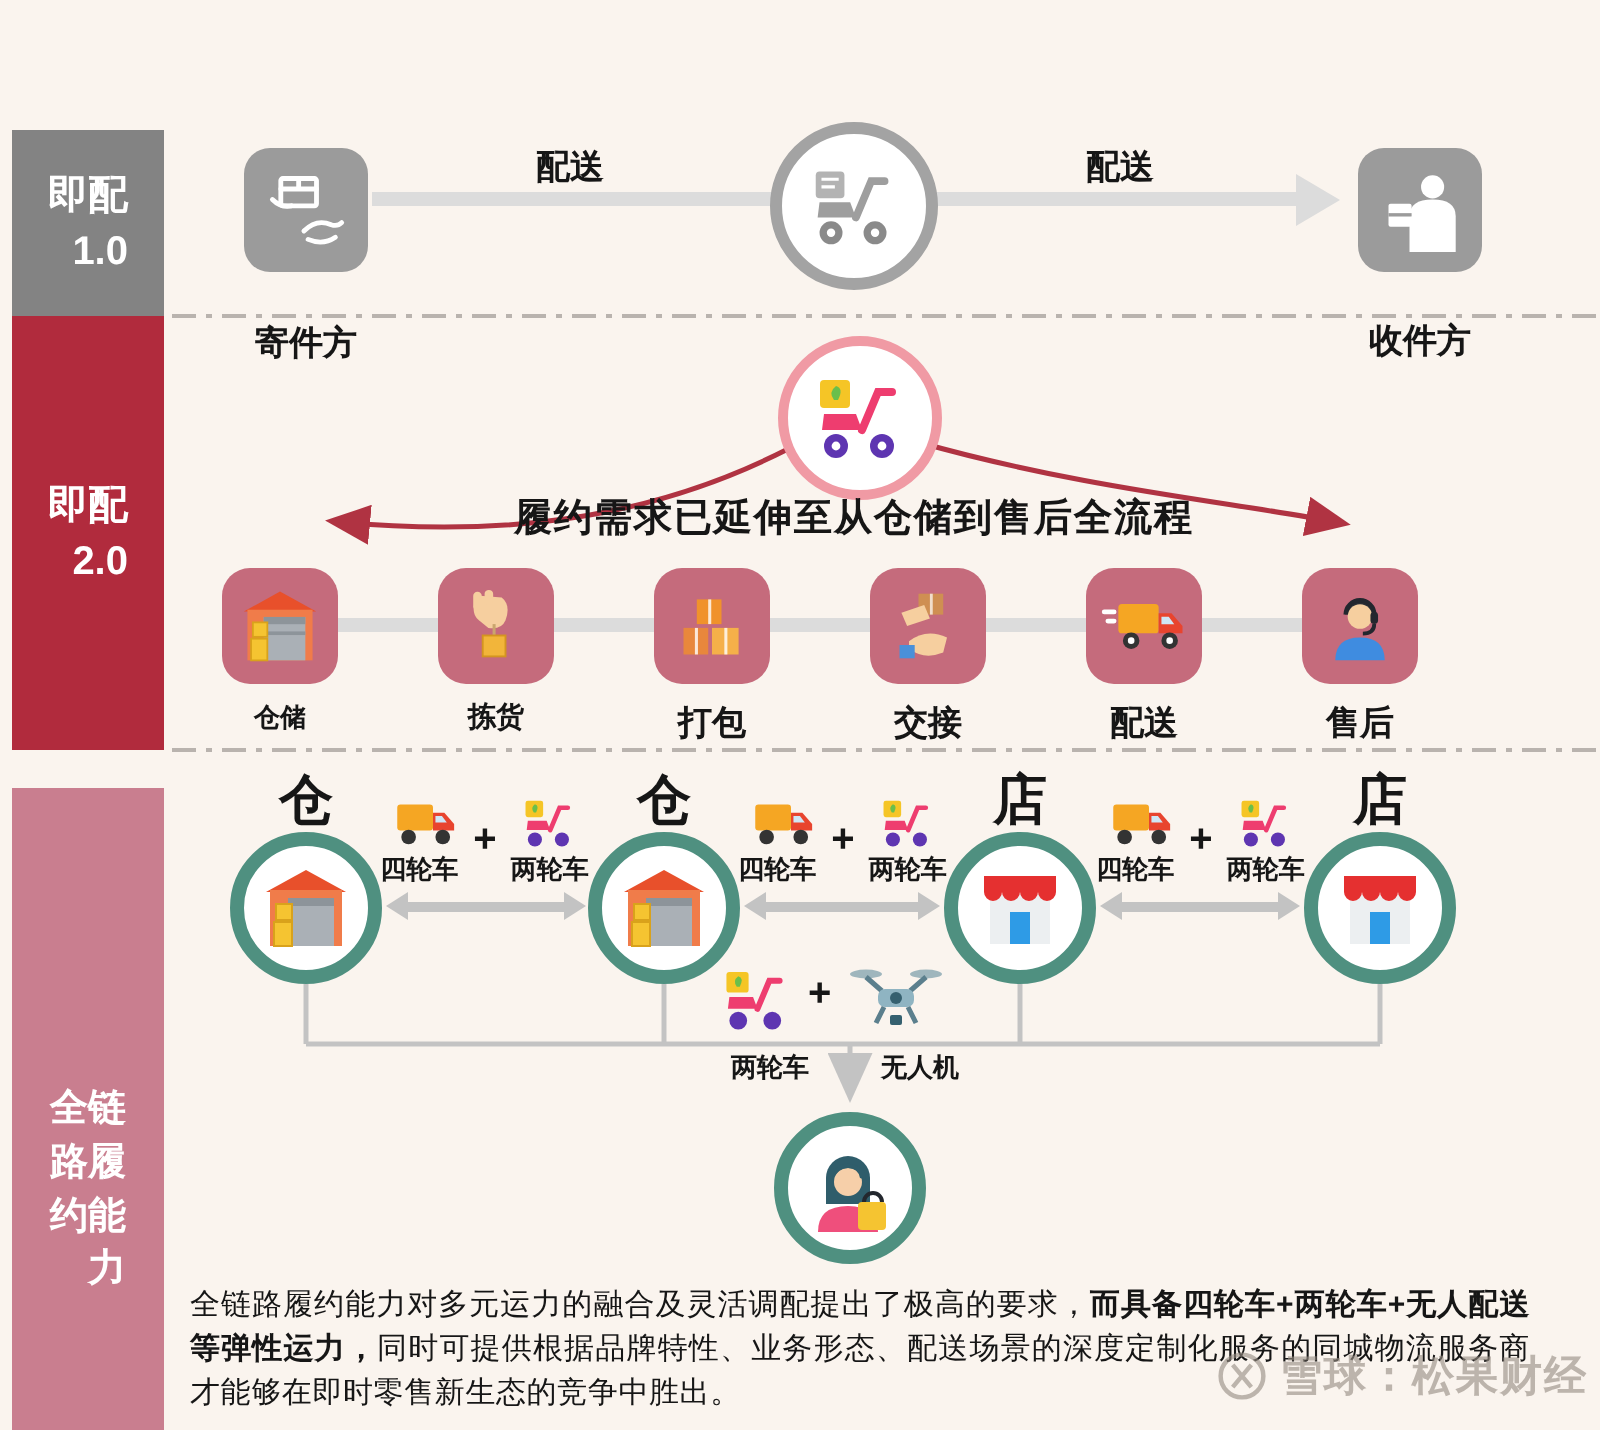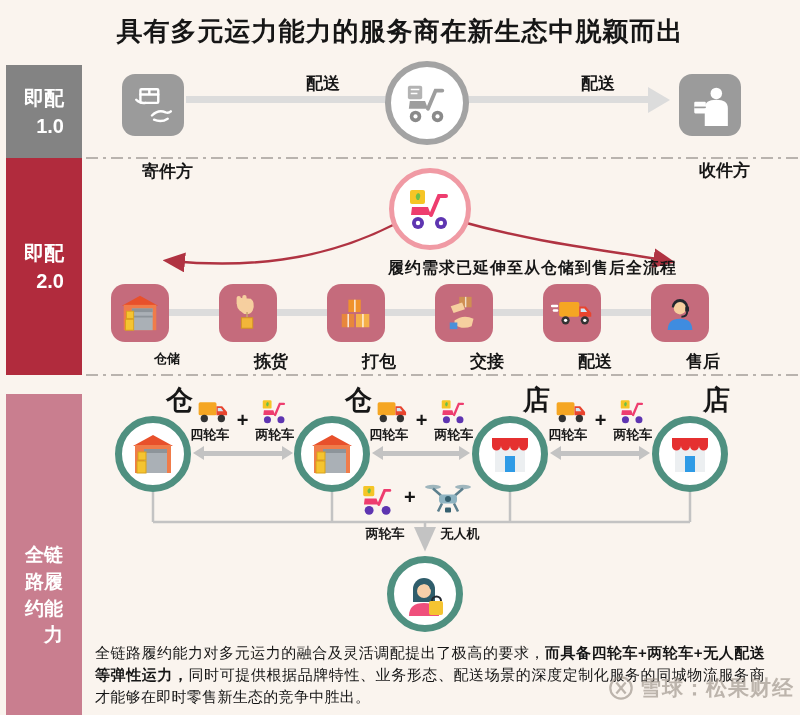--- a/index.html
+++ b/index.html
@@ -12,21 +12,21 @@
   .seg{left:6px;width:76px;display:flex;align-items:center;justify-content:center;
        color:#fff;font-weight:bold;font-size:20px;line-height:1.4;text-align:right;white-space:pre-line;}
   .seg1{top:65px;height:93px;background:#838383;}
   .seg2{top:158px;height:217px;background:#b12b3d;}
   .seg3{top:375px;height:403px;background:#c97e8f;font-size:19px;margin-top:19px;}
   
   .sep{left:86px;width:712px;height:2px;
        background:repeating-linear-gradient(90deg,#b9b3ae 0 12px,transparent 12px 17px,#b9b3ae 17px 20px,transparent 20px 25px);}
   .sep1{top:157px;} .sep2{top:374px;}
   
-  .lbl{font-weight:bold;color:#161616;text-align:right;}
+  .lbl{font-weight:bold;color:#161616;text-align:center;}
   
   .gtile{width:62px;height:62px;border-radius:13px;background:#9b9b9b;display:flex;align-items:center;justify-content:center;}
   .gline{height:7px;background:#dcdcdc;top:96px;}
   .garrowhead{width:0;height:0;border-top:13px solid transparent;border-bottom:13px solid transparent;border-left:22px solid #dcdcdc;top:87px;}
   .hub{width:72px;height:72px;border-radius:50%;background:#fff;display:flex;align-items:center;justify-content:center;box-sizing:content-box;}
   .hub1{border:6px solid #a3a3a3;left:385px;top:61px;}
   .hub2{border:5px solid #f09aa4;left:389px;top:168px;box-shadow:0 0 0 2px #fff inset;}
   
   .rtile{width:58px;height:58px;border-radius:14px;background:#c56b7c;display:flex;align-items:center;justify-content:center;}
   .rline{left:140px;top:309px;width:540px;height:7px;background:#dcdcdc;}
@@ -47,21 +47,20 @@
   .watermark{right:6px;top:674px;display:flex;align-items:center;gap:6px;color:rgba(150,140,131,.62);}
   .watermark .wm-text{font-size:21px;font-weight:bold;letter-spacing:1px;}
   svg{display:block;}
   .nooverlay{pointer-events:none;}
 </style>
 </head>
 <body>
 
 <div id="canvas">
 
-  <div class="abs title">具有多元运力能力的服务商在新生态中脱颖而出</div>
 
   <div class="abs seg seg1">即配
 1.0</div>
   <div class="abs seg seg2">即配
 2.0</div>
   <div class="abs seg seg3">全链
 路履
 约能
 力</div>
 
@@ -144,21 +143,21 @@
         <path d="M6 21 h16 l3 8 h-20 z" fill="#ee3d6f"></path>
         <path d="M25 29 l8 -19 h7" stroke="#ee3d6f" stroke-width="4" fill="none" stroke-linecap="round"></path>
         <circle cx="12" cy="37" r="6" fill="#5e35b1"></circle>
           <circle cx="12" cy="37" r="2.2" fill="#fff"></circle>
         <circle cx="35" cy="37" r="6" fill="#5e35b1"></circle>
           <circle cx="35" cy="37" r="2.2" fill="#fff"></circle>
       </svg>
     </span>
   </div>
 
-  <div class="abs lbl" style="left:177px;top:258px;width:500px;font-size:16px;letter-spacing:1px;">履约需求已延伸至从仓储到售后全流程</div>
+  <div class="abs lbl" style="left:177px;top:246px;width:500px;font-size:19px;letter-spacing:1px;">履约需求已延伸至从仓储到售后全流程</div>
 
   <div class="abs rline"></div>
 
   <div class="abs rtile" style="left:111px;top:284px;">
     <span>
       <svg width="40" height="38" viewBox="0 0 44 42">
         <polygon points="2,13 22,2 42,13" fill="#e8502b"></polygon>
         <rect x="4" y="12" width="36" height="28" fill="#f07c4a"></rect>
         <rect x="13" y="16" width="23" height="24" fill="#aab0b6"></rect>
         <rect x="13" y="16" width="23" height="4" fill="#8d949a"></rect>
@@ -224,21 +223,21 @@
         <circle cx="20" cy="15" r="6.5" fill="#f6cf9f"></circle>
         <path d="M12.5 14 a7.5 7.5 0 0 1 15 0" fill="none" stroke="#23272e" stroke-width="2.4"></path>
         <rect x="25.5" y="12.5" width="4" height="6.5" rx="2" fill="#23272e"></rect>
         <path d="M27.5 19 q0 5 -6 5" stroke="#23272e" fill="none" stroke-width="2"></path>
         <path d="M7 38 q0 -12 13 -12 q13 0 13 12 z" fill="#3f8ce0"></path>
       </svg>
     </span>
   </div>
 
   <div class="abs lbl" style="left:100px;top:350px;width:80px;font-size:13px;">仓储</div>
-  <div class="abs lbl" style="left:208px;top:350px;width:80px;font-size:17px;">拣货</div>
+  <div class="abs lbl" style="left:208px;top:350px;width:80px;font-size:14px;">拣货</div>
   <div class="abs lbl" style="left:316px;top:350px;width:80px;font-size:17px;">打包</div>
   <div class="abs lbl" style="left:424px;top:350px;width:80px;font-size:17px;">交接</div>
   <div class="abs lbl" style="left:532px;top:350px;width:80px;font-size:17px;">配送</div>
   <div class="abs lbl" style="left:640px;top:350px;width:80px;font-size:17px;">售后</div>
 
   <div class="abs lbl" style="left:113px;top:382px;width:80px;font-size:27px;">仓</div>
   <div class="abs lbl" style="left:292px;top:382px;width:80px;font-size:27px;">仓</div>
   <div class="abs lbl" style="left:470px;top:382px;width:80px;font-size:27px;">店</div>
   <div class="abs lbl" style="left:650px;top:382px;width:80px;font-size:27px;">店</div>
 

